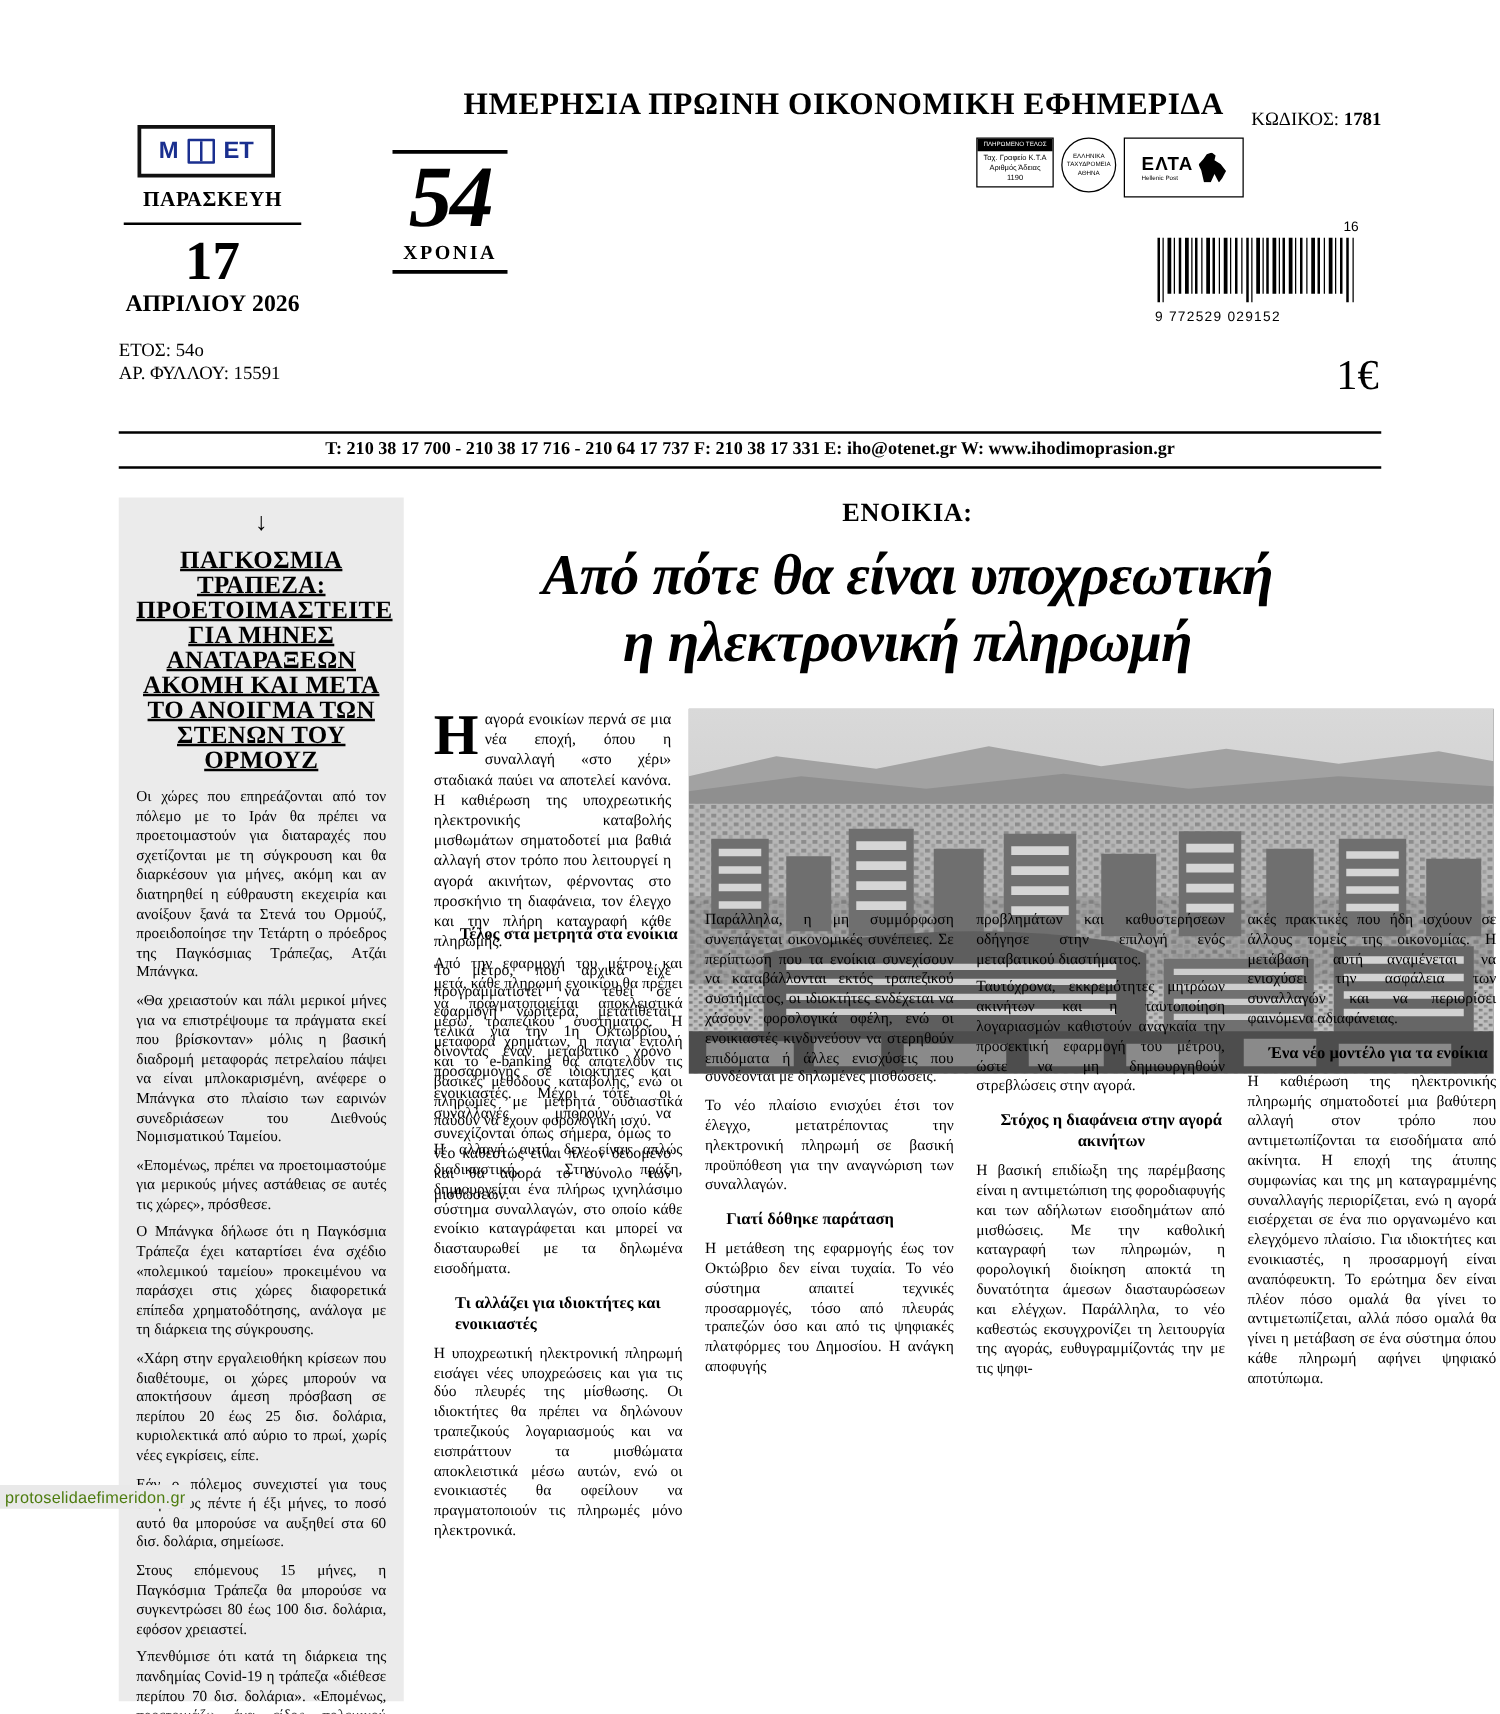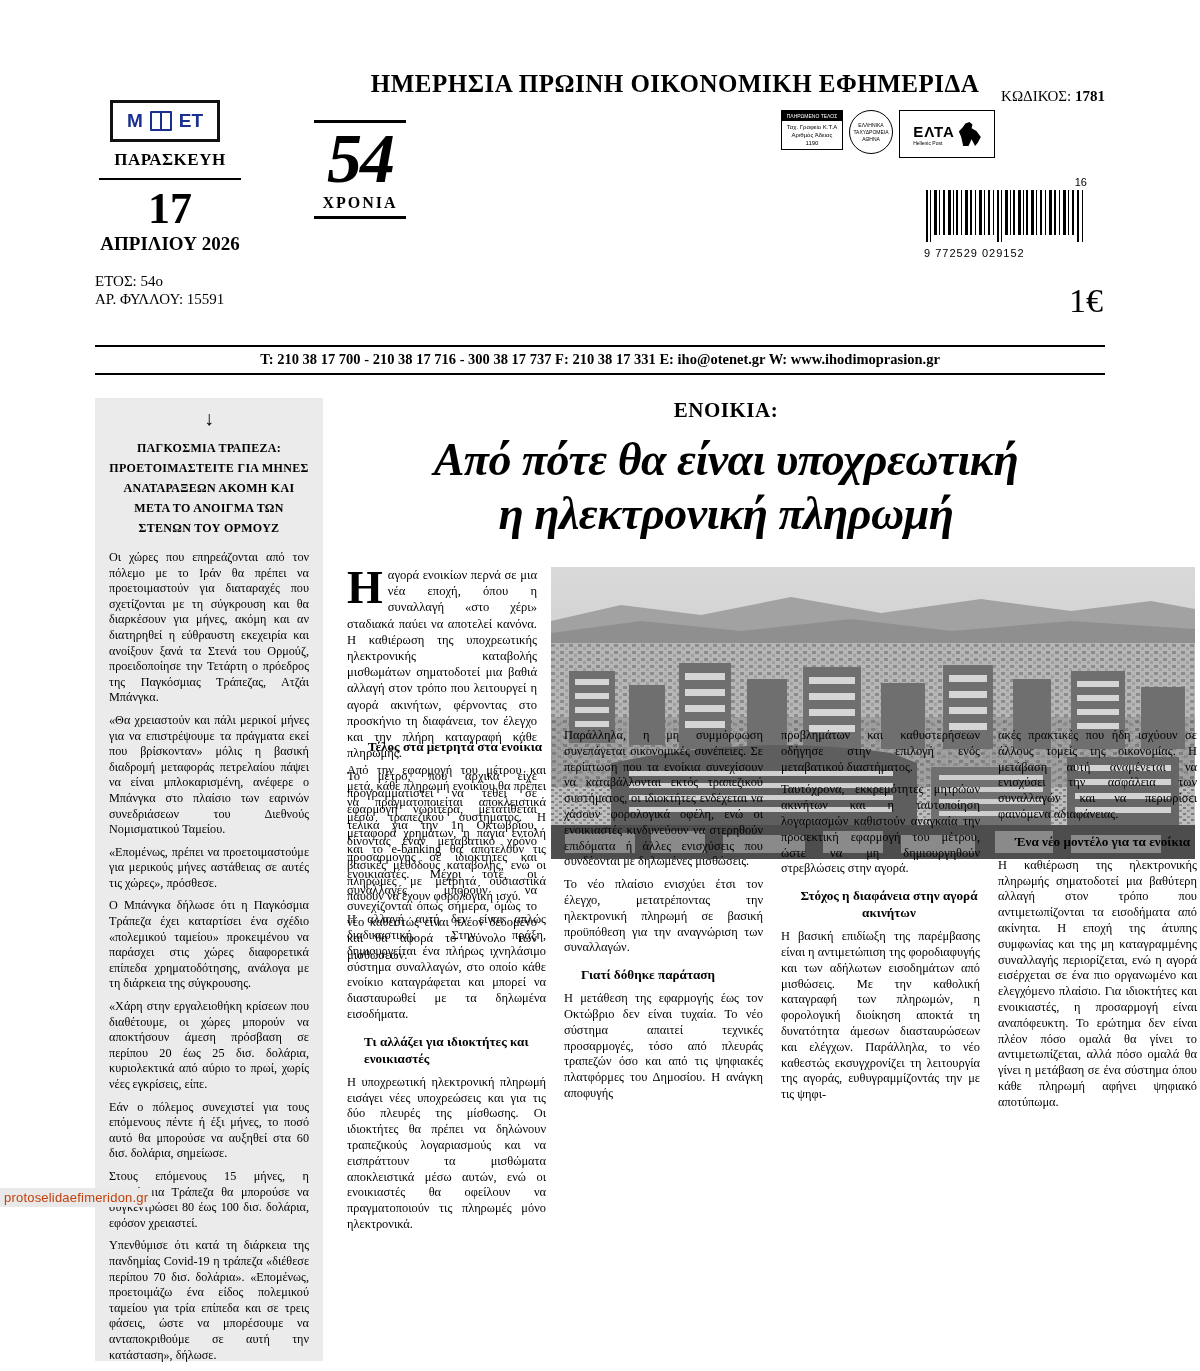--- a/index.html
+++ b/index.html
@@ -130,22 +130,22 @@
 
   
   .content { position: absolute; top: 398px; left: 95px; right: 95px; bottom: 10px; }
 
   .col-left {
     position: absolute; left: 0; top: 0; width: 228px; bottom: 0;
     background: #ebebeb; padding: 10px 14px 10px 14px;
   }
   .arrow-down { text-align: center; font-size: 20px; line-height: 20px; margin-bottom: 10px; }
   .left-head {
-    text-align: center; font-weight: bold; font-size: 12px; line-height: 20px;
-    letter-spacing: 0.3px; margin-bottom: 12px;
+    text-align: center; font-weight: bold; font-size: 20px; line-height: 20px;
+    letter-spacing: 0.3px; margin-bottom: 12px; text-decoration: underline;
   }
   .left-body { font-size: 12.2px; line-height: 15.6px; text-align: justify; }
   .left-body p { margin: 0 0 7px 0; }
 
   .col-main { position: absolute; left: 252px; right: 0; top: 0; bottom: 0; }
 
   .kicker { text-align: center; font-weight: bold; font-size: 21px; letter-spacing: 0.5px; }
   .headline {
     text-align: center; font-style: italic; font-weight: bold;
     font-size: 46px; line-height: 54px; margin-top: 10px; letter-spacing: -0.5px;
@@ -178,21 +178,21 @@
   .tcol.c3 { left: 651px; }
   .tcol p { margin: 0 0 7px 0; }
   .subhead {
     font-weight: bold; font-size: 13.2px; line-height: 17px; text-align: center;
     margin: 10px 0 8px 17px;
   }
   .subhead.left { text-align: left; }
 
   .watermark {
     position: absolute; left: 0; top: 1188px;
-    background: #e9e9e9; color: #c2410c;
+    background: #e9e9e9; color: #4d7c0f;
     font-family: "Liberation Sans", sans-serif; font-size: 13px;
     padding: 2px 4px; letter-spacing: 0.2px;
   }
 </style>
 </head>
 <body>
 
 <div class="page">
 
   <div class="masthead">
@@ -285,21 +285,21 @@
             <rect x="148" y="0" width="2" height="45"></rect>
           <rect x="153" y="0" width="2" height="52"></rect>
             <rect x="158" y="0" width="1" height="52"></rect>
         </g>
       </svg>
       <div class="bnum">9 772529 029152</div>
     </div>
 
     <div class="price">1€</div>
 
-    <div class="contact-bar">Τ: 210 38 17 700 - 210 38 17 716 - 300 38 17 737 F: 210 38 17 331 E: iho@otenet.gr W: www.ihodimoprasion.gr</div>
+    <div class="contact-bar">Τ: 210 38 17 700 - 210 38 17 716 - 210 64 17 737 F: 210 38 17 331 E: iho@otenet.gr W: www.ihodimoprasion.gr</div>
   </div>
 
   <div class="content">
 
     <div class="col-left">
       <div class="arrow-down">↓</div>
       <div class="left-head">ΠΑΓΚΟΣΜΙΑ ΤΡΑΠΕΖΑ: ΠΡΟΕΤΟΙΜΑΣΤΕΙΤΕ ΓΙΑ ΜΗΝΕΣ ΑΝΑΤΑΡΑΞΕΩΝ ΑΚΟΜΗ ΚΑΙ ΜΕΤΑ ΤΟ ΑΝΟΙΓΜΑ ΤΩΝ ΣΤΕΝΩΝ ΤΟΥ ΟΡΜΟΥΖ</div>
       <div class="left-body">
         <p>Οι χώρες που επηρεάζονται από τον πόλεμο με το Ιράν θα πρέπει να προετοιμαστούν για διαταραχές που σχετίζονται με τη σύγκρουση και θα διαρκέσουν για μήνες, ακόμη και αν διατηρηθεί η εύθραυστη εκεχειρία και ανοίξουν ξανά τα Στενά του Ορμούζ, προειδοποίησε την Τετάρτη ο πρόεδρος της Παγκόσμιας Τράπεζας, Ατζάι Μπάνγκα.</p>
         <p>«Θα χρειαστούν και πάλι μερικοί μήνες για να επιστρέψουμε τα πράγματα εκεί που βρίσκονταν» μόλις η βασική διαδρομή μεταφοράς πετρελαίου πάψει να είναι μπλοκαρισμένη, ανέφερε ο Μπάνγκα στο πλαίσιο των εαρινών συνεδριάσεων του Διεθνούς Νομισματικού Ταμείου.</p>

